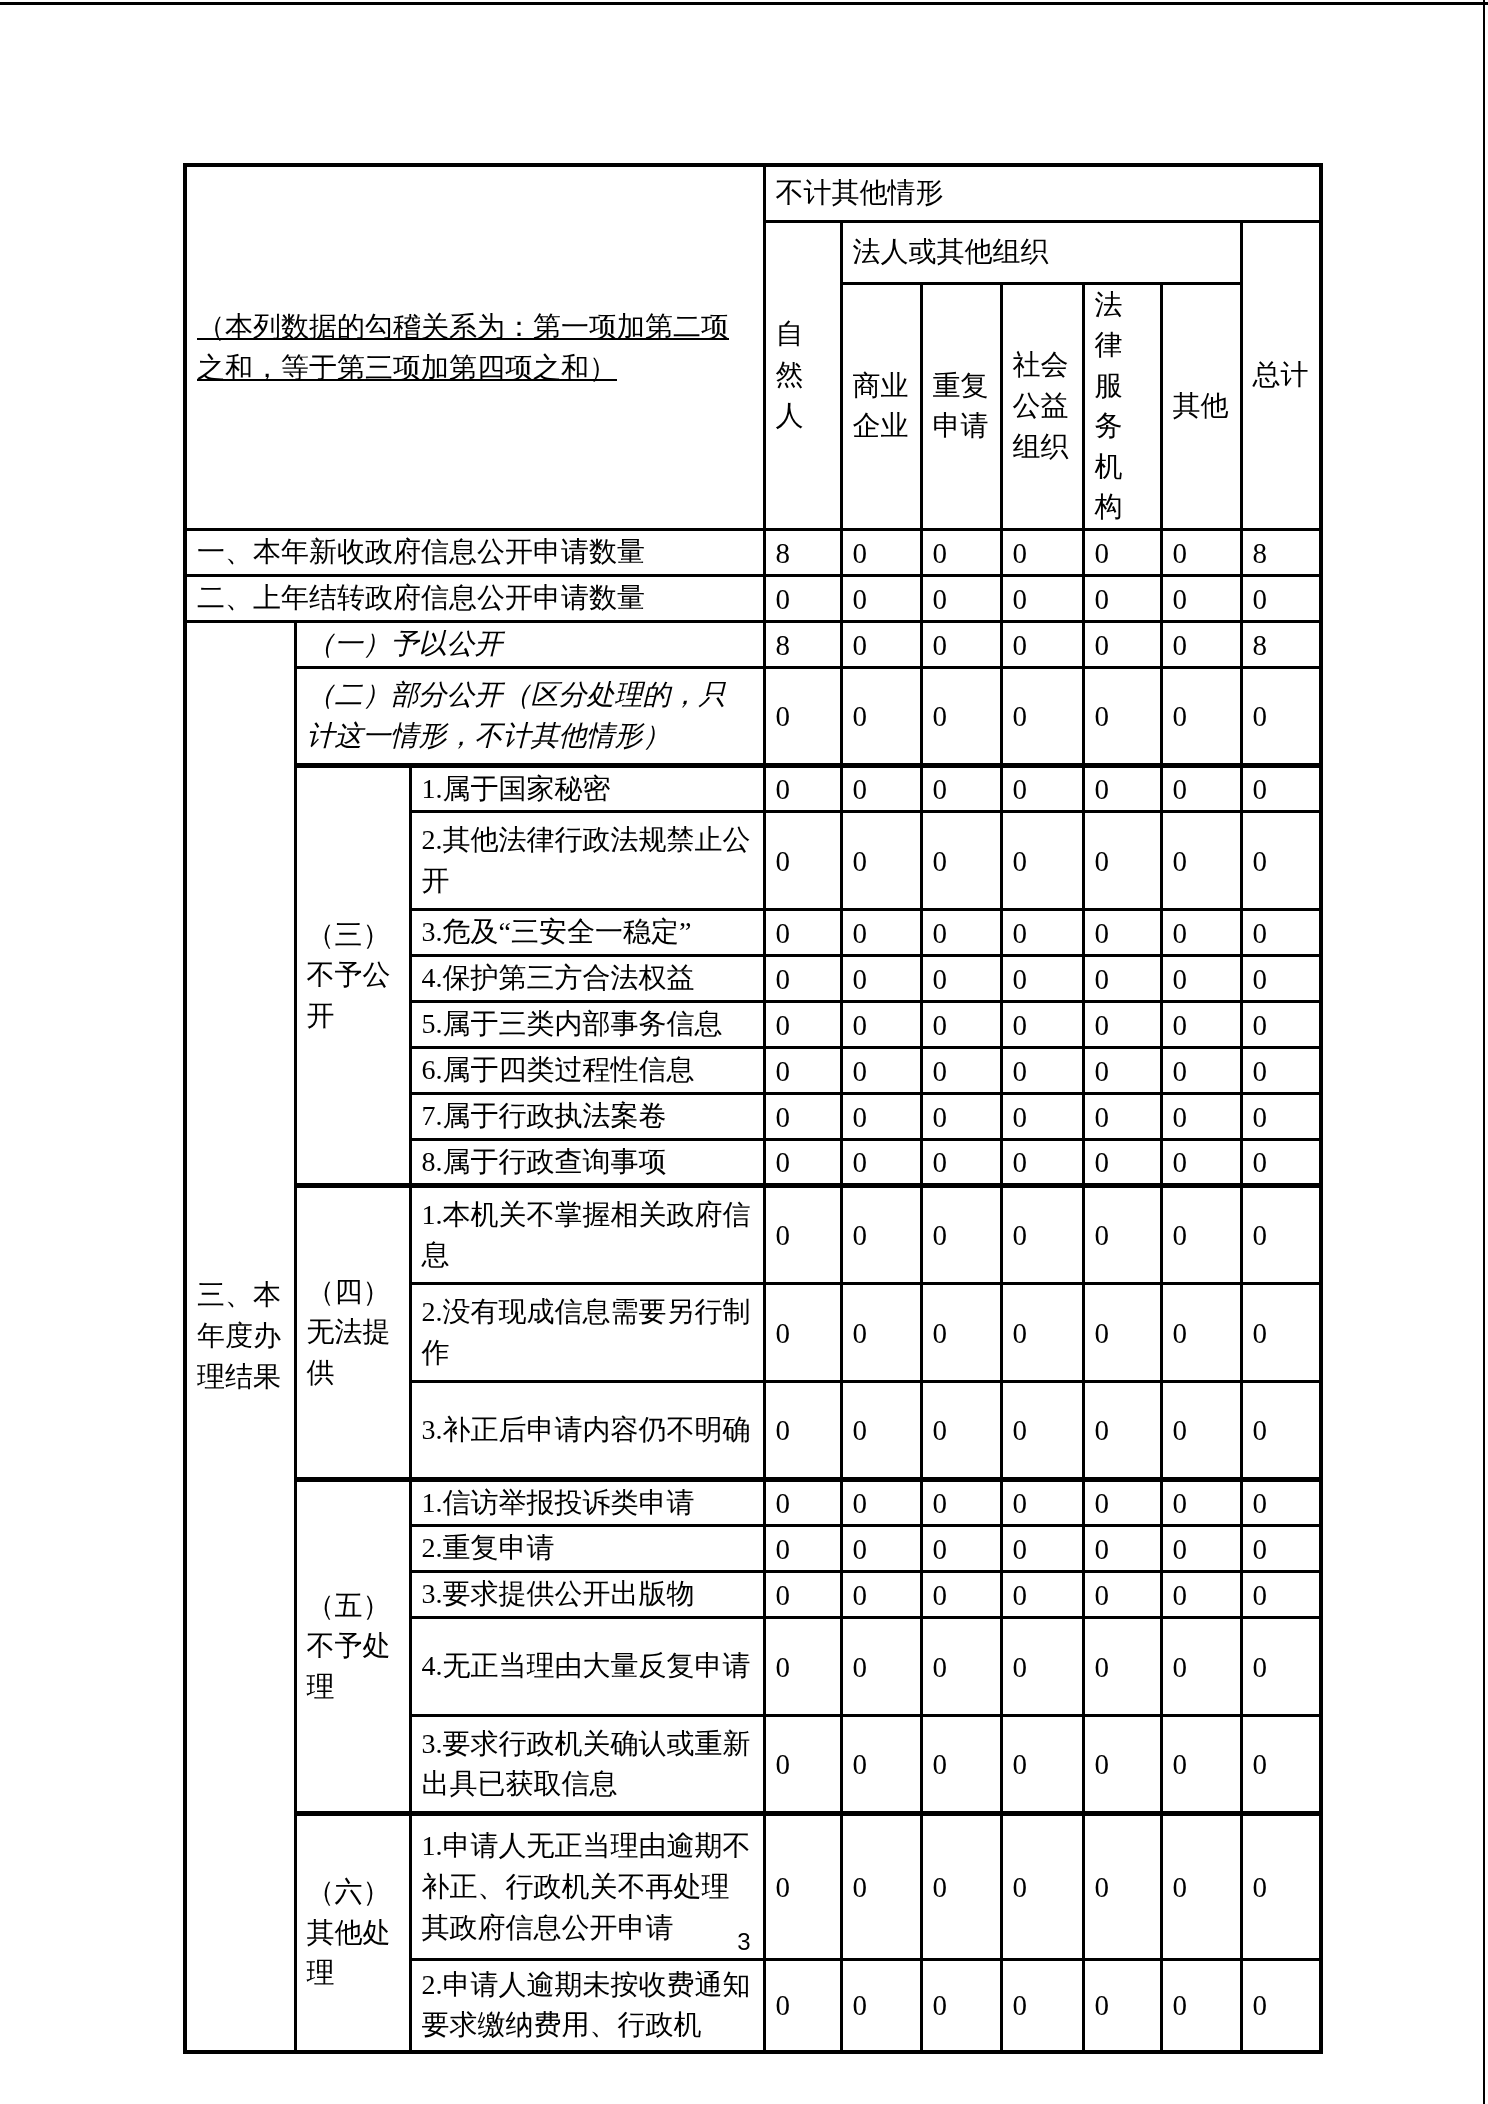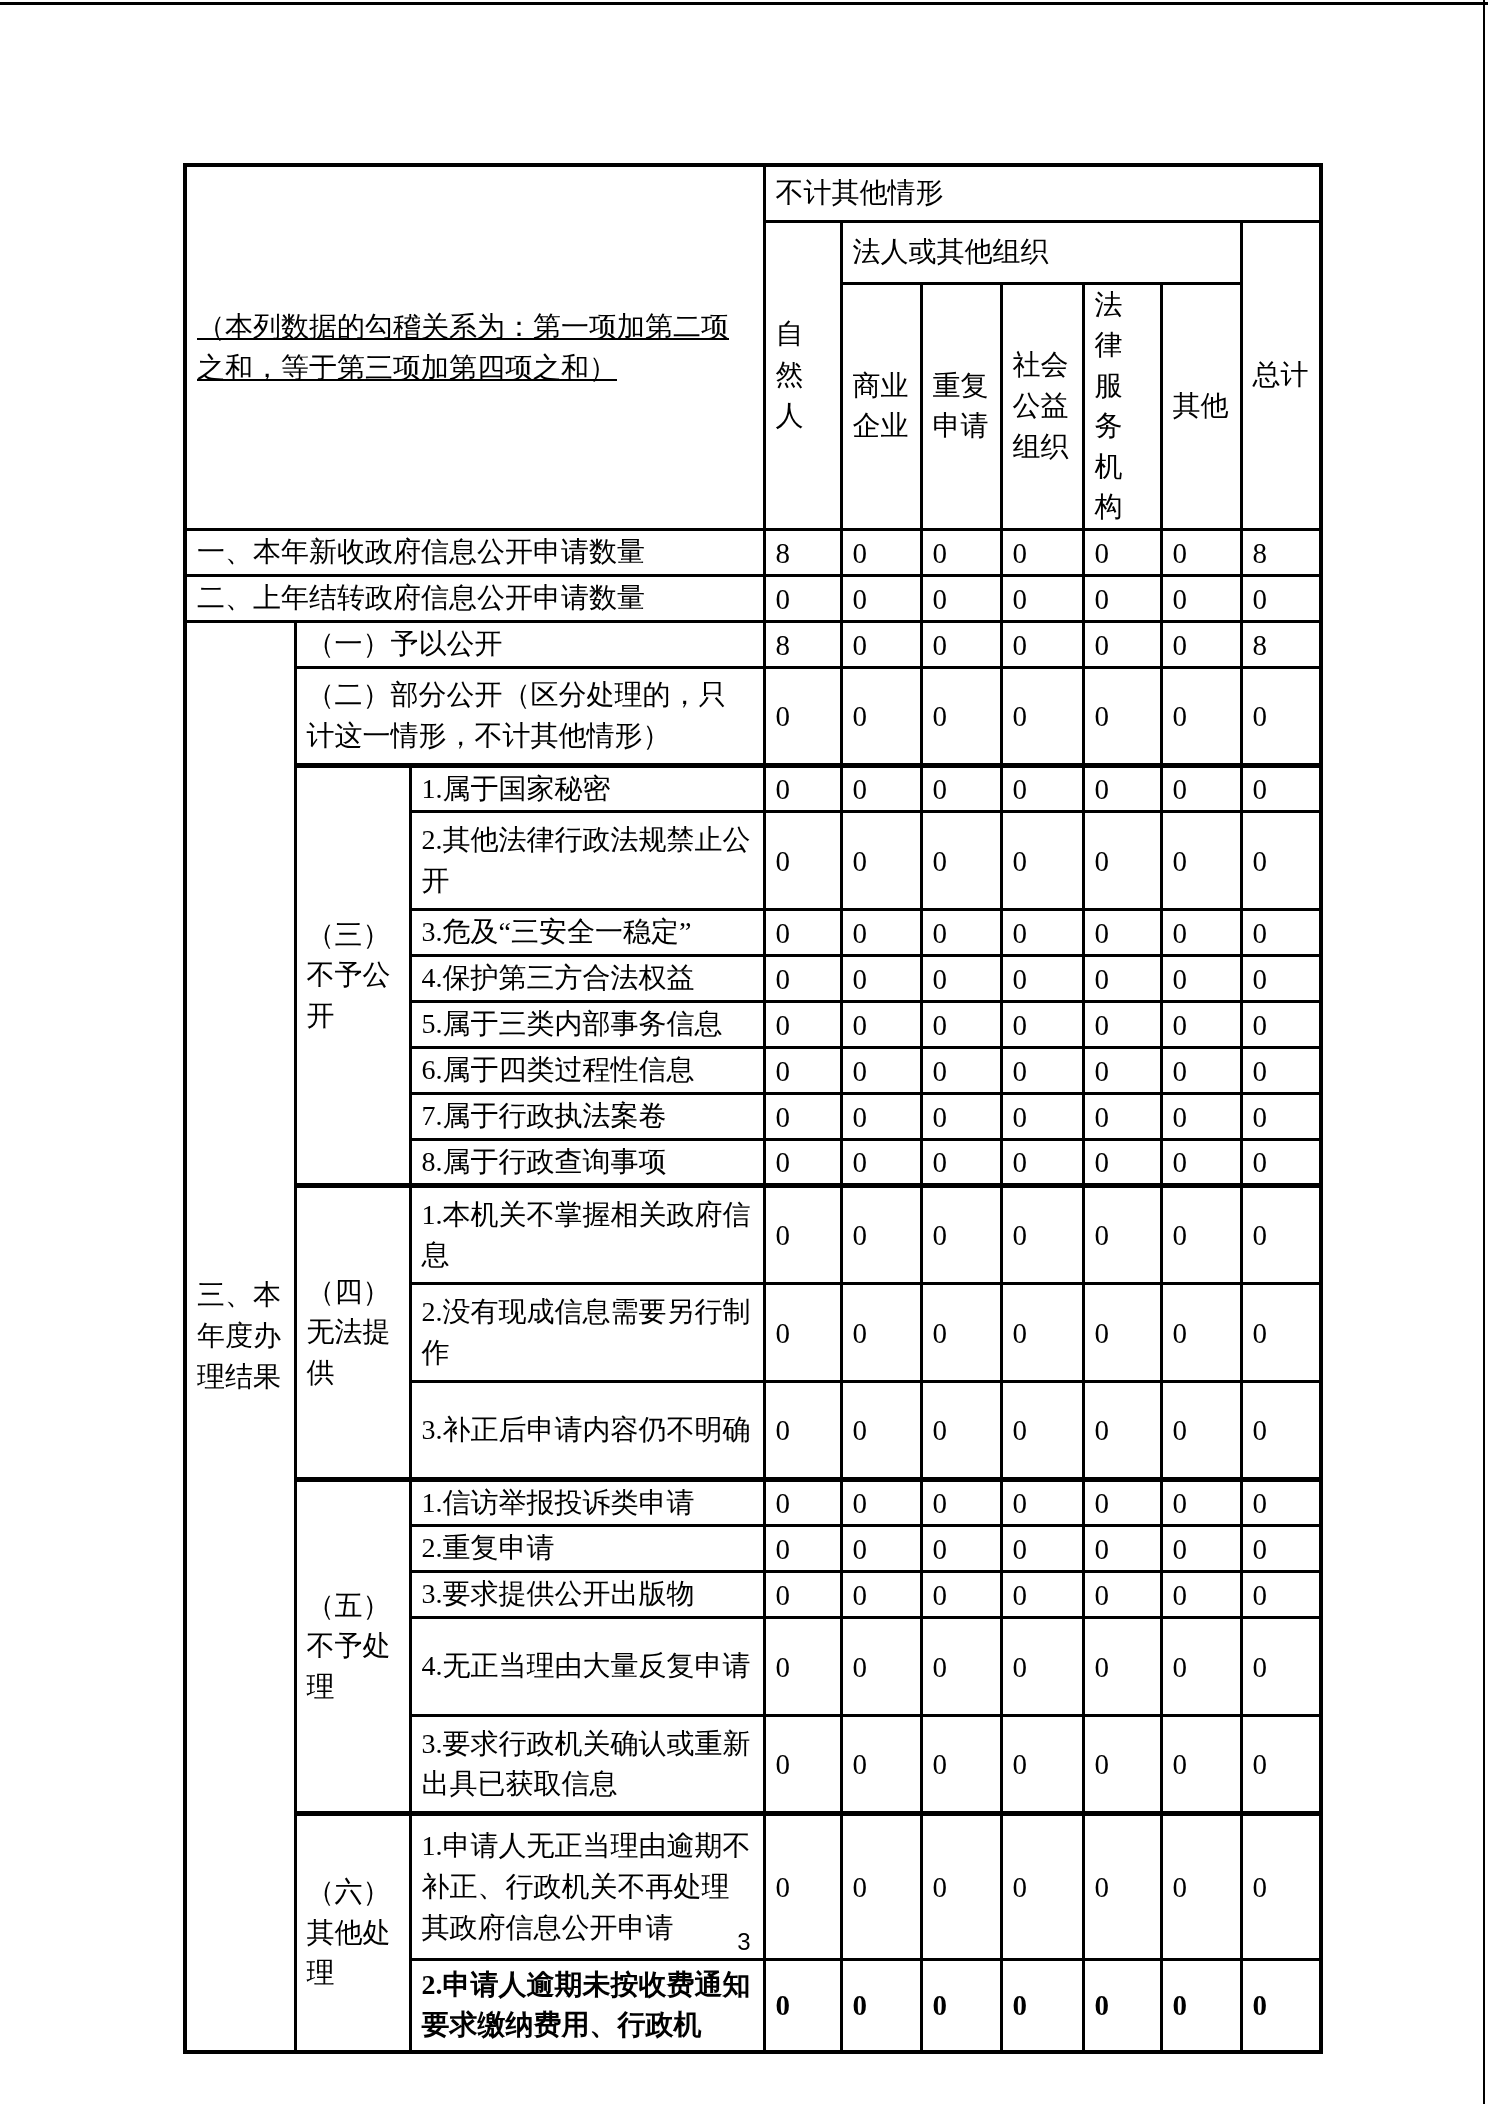--- a/index.html
+++ b/index.html
@@ -31,29 +31,29 @@
   }
   table.report{border:4px solid #000;}
 
   
   tr.hA{height:56px;}
   tr.hB{height:62px;}
   tr.hC{height:108px;}
   tr.s{height:46px;}
   tr.d{height:98px;}
   tr.t3{height:146px;}
-  tr.rl{height:92px;font-weight:bold;}
+  tr.rl{height:92px;}
 
   td.corner{padding:0 22px;text-decoration:underline;}
   td.hcell{padding:0 8px;}
   td.hbb{border-bottom-width:4px;}
   td.rowlab{padding-left:14px;}
   td.c1{padding:0 12px;}
   td.gc{padding:0 8px;}
-  td.glab2{padding:0 14px;}
+  td.glab2{padding:0 14px;font-style:italic;}
   td.item{padding:0 15px;}
   td.n{text-align:center;padding:0;font-size:29px;}
 
   tr.thick td{border-top-width:5px;font-family:Liberation Serif, serif;}
 
   .pagenum{
     position:absolute;left:0;top:1928px;width:1488px;
     text-align:center;
     font-family:"Liberation Sans","DejaVu Sans",sans-serif;
     font-size:24px;color:#000;

